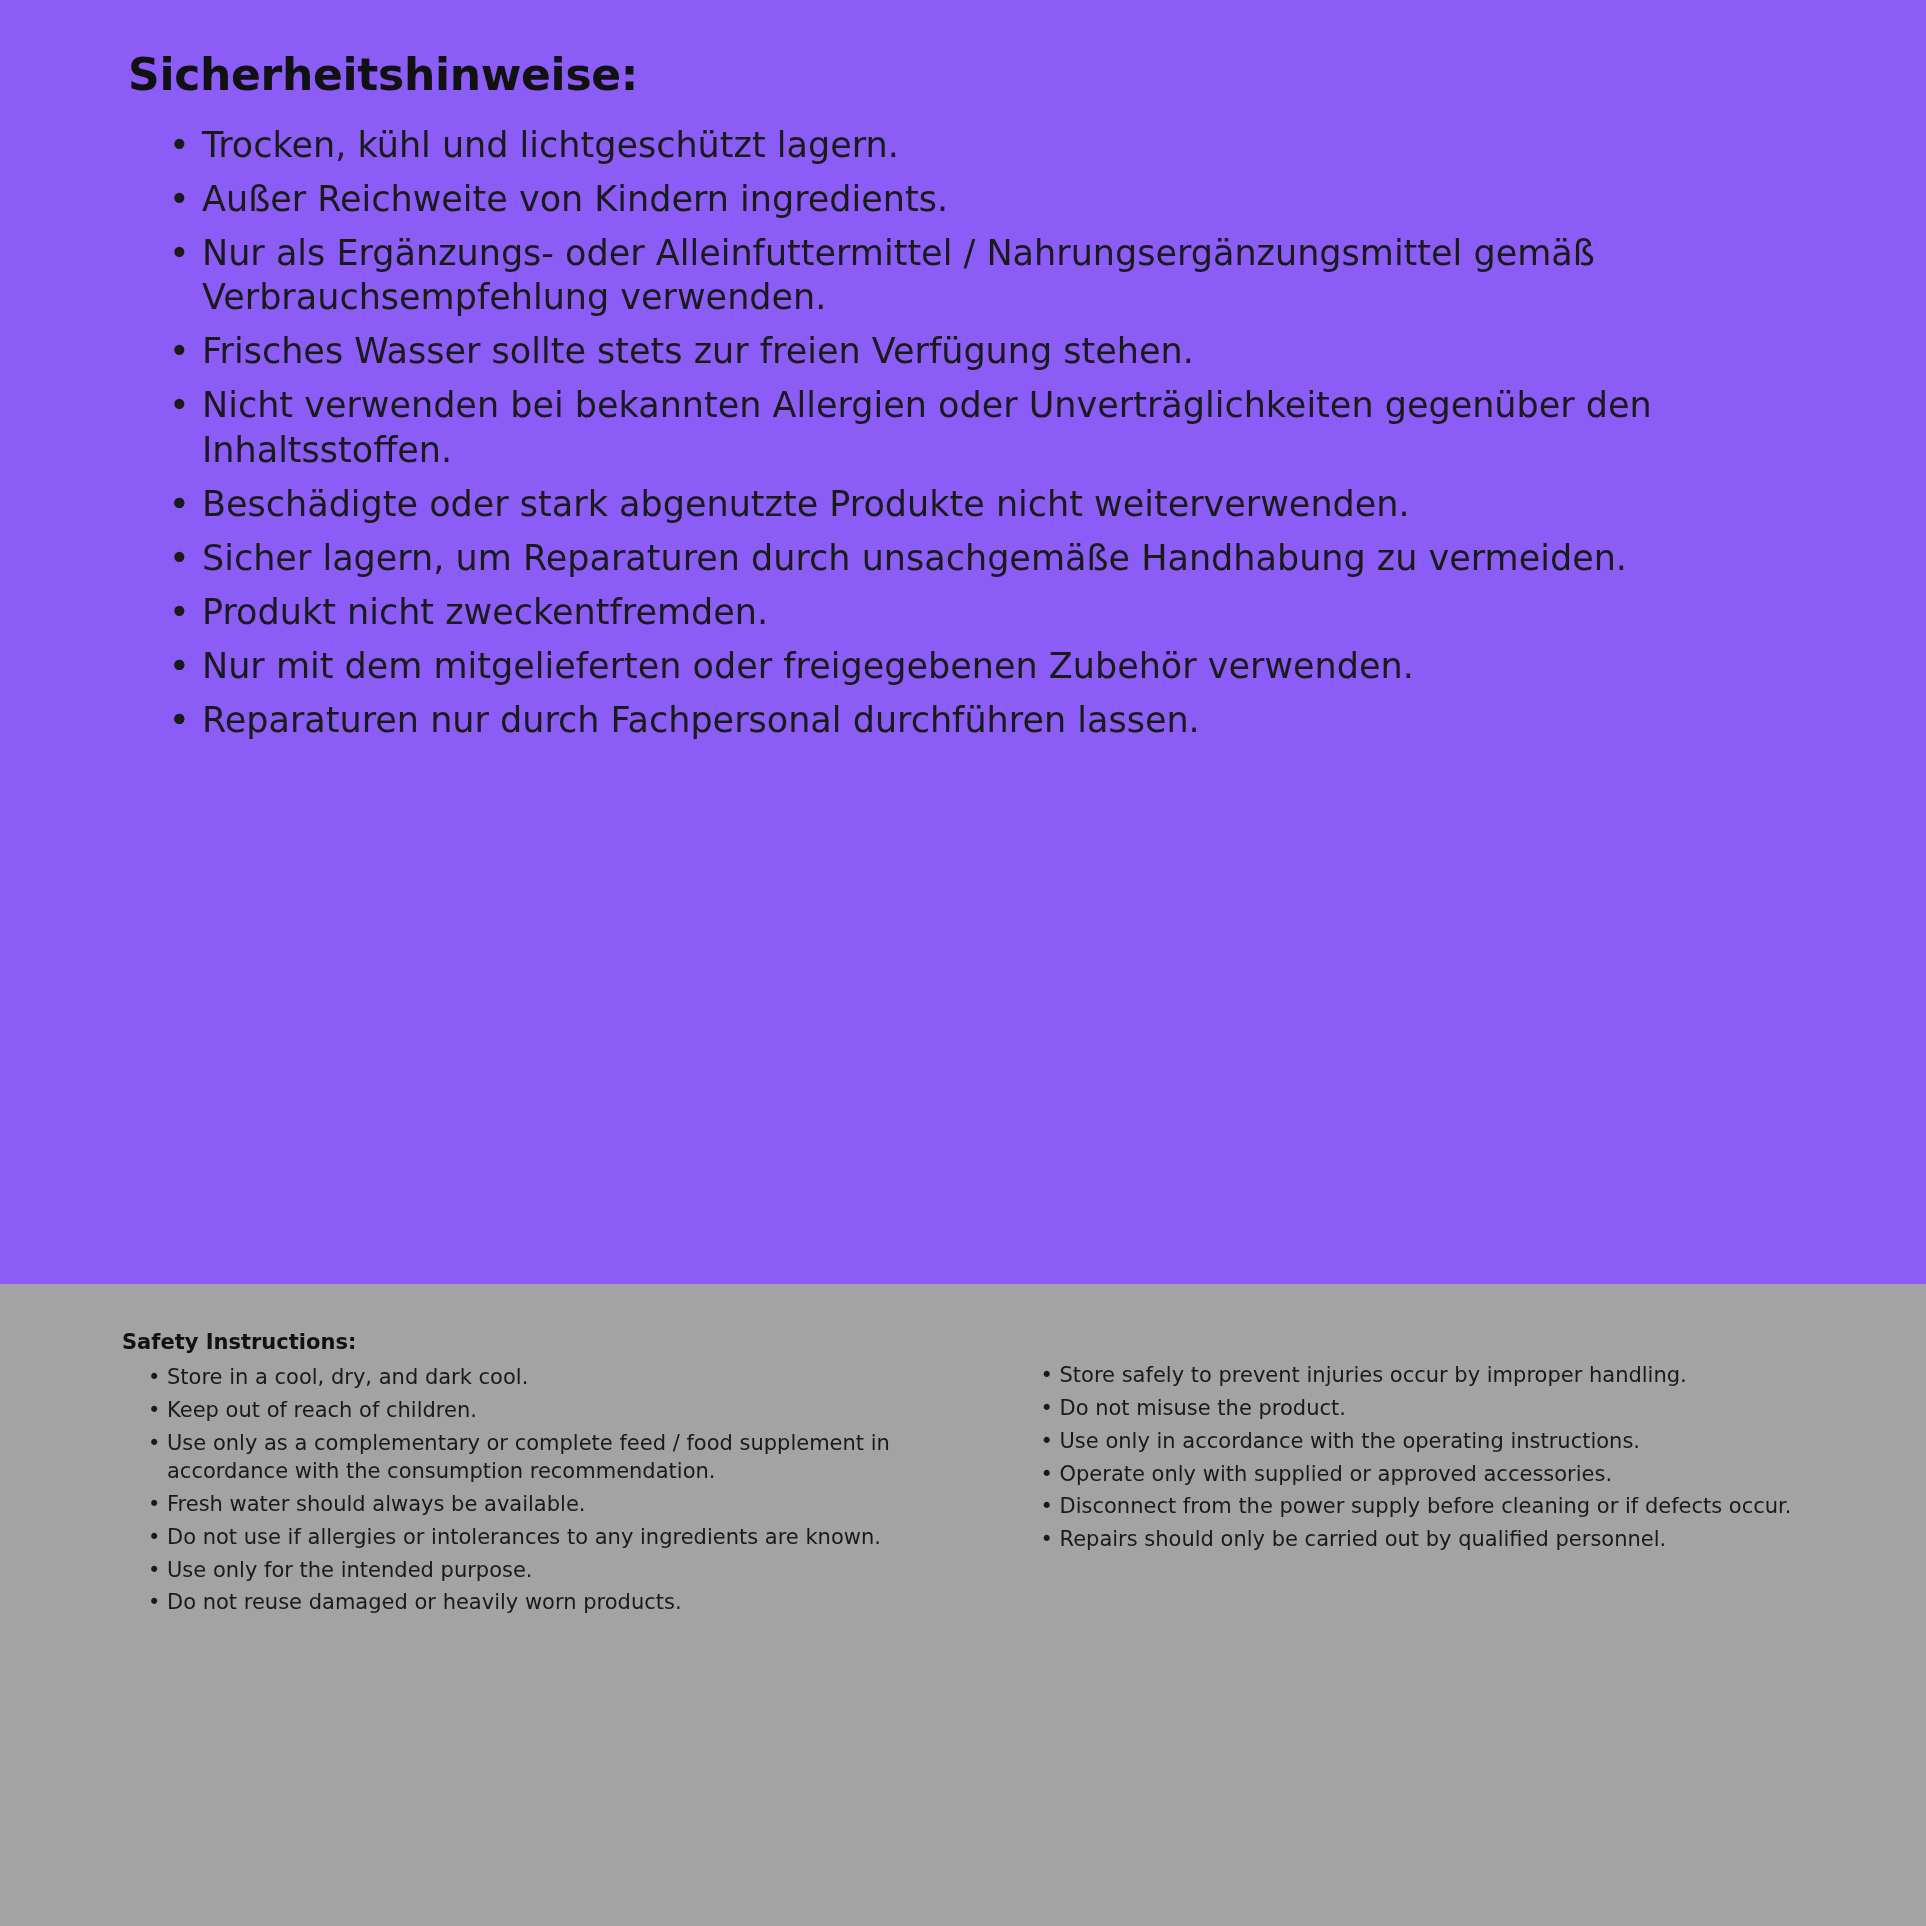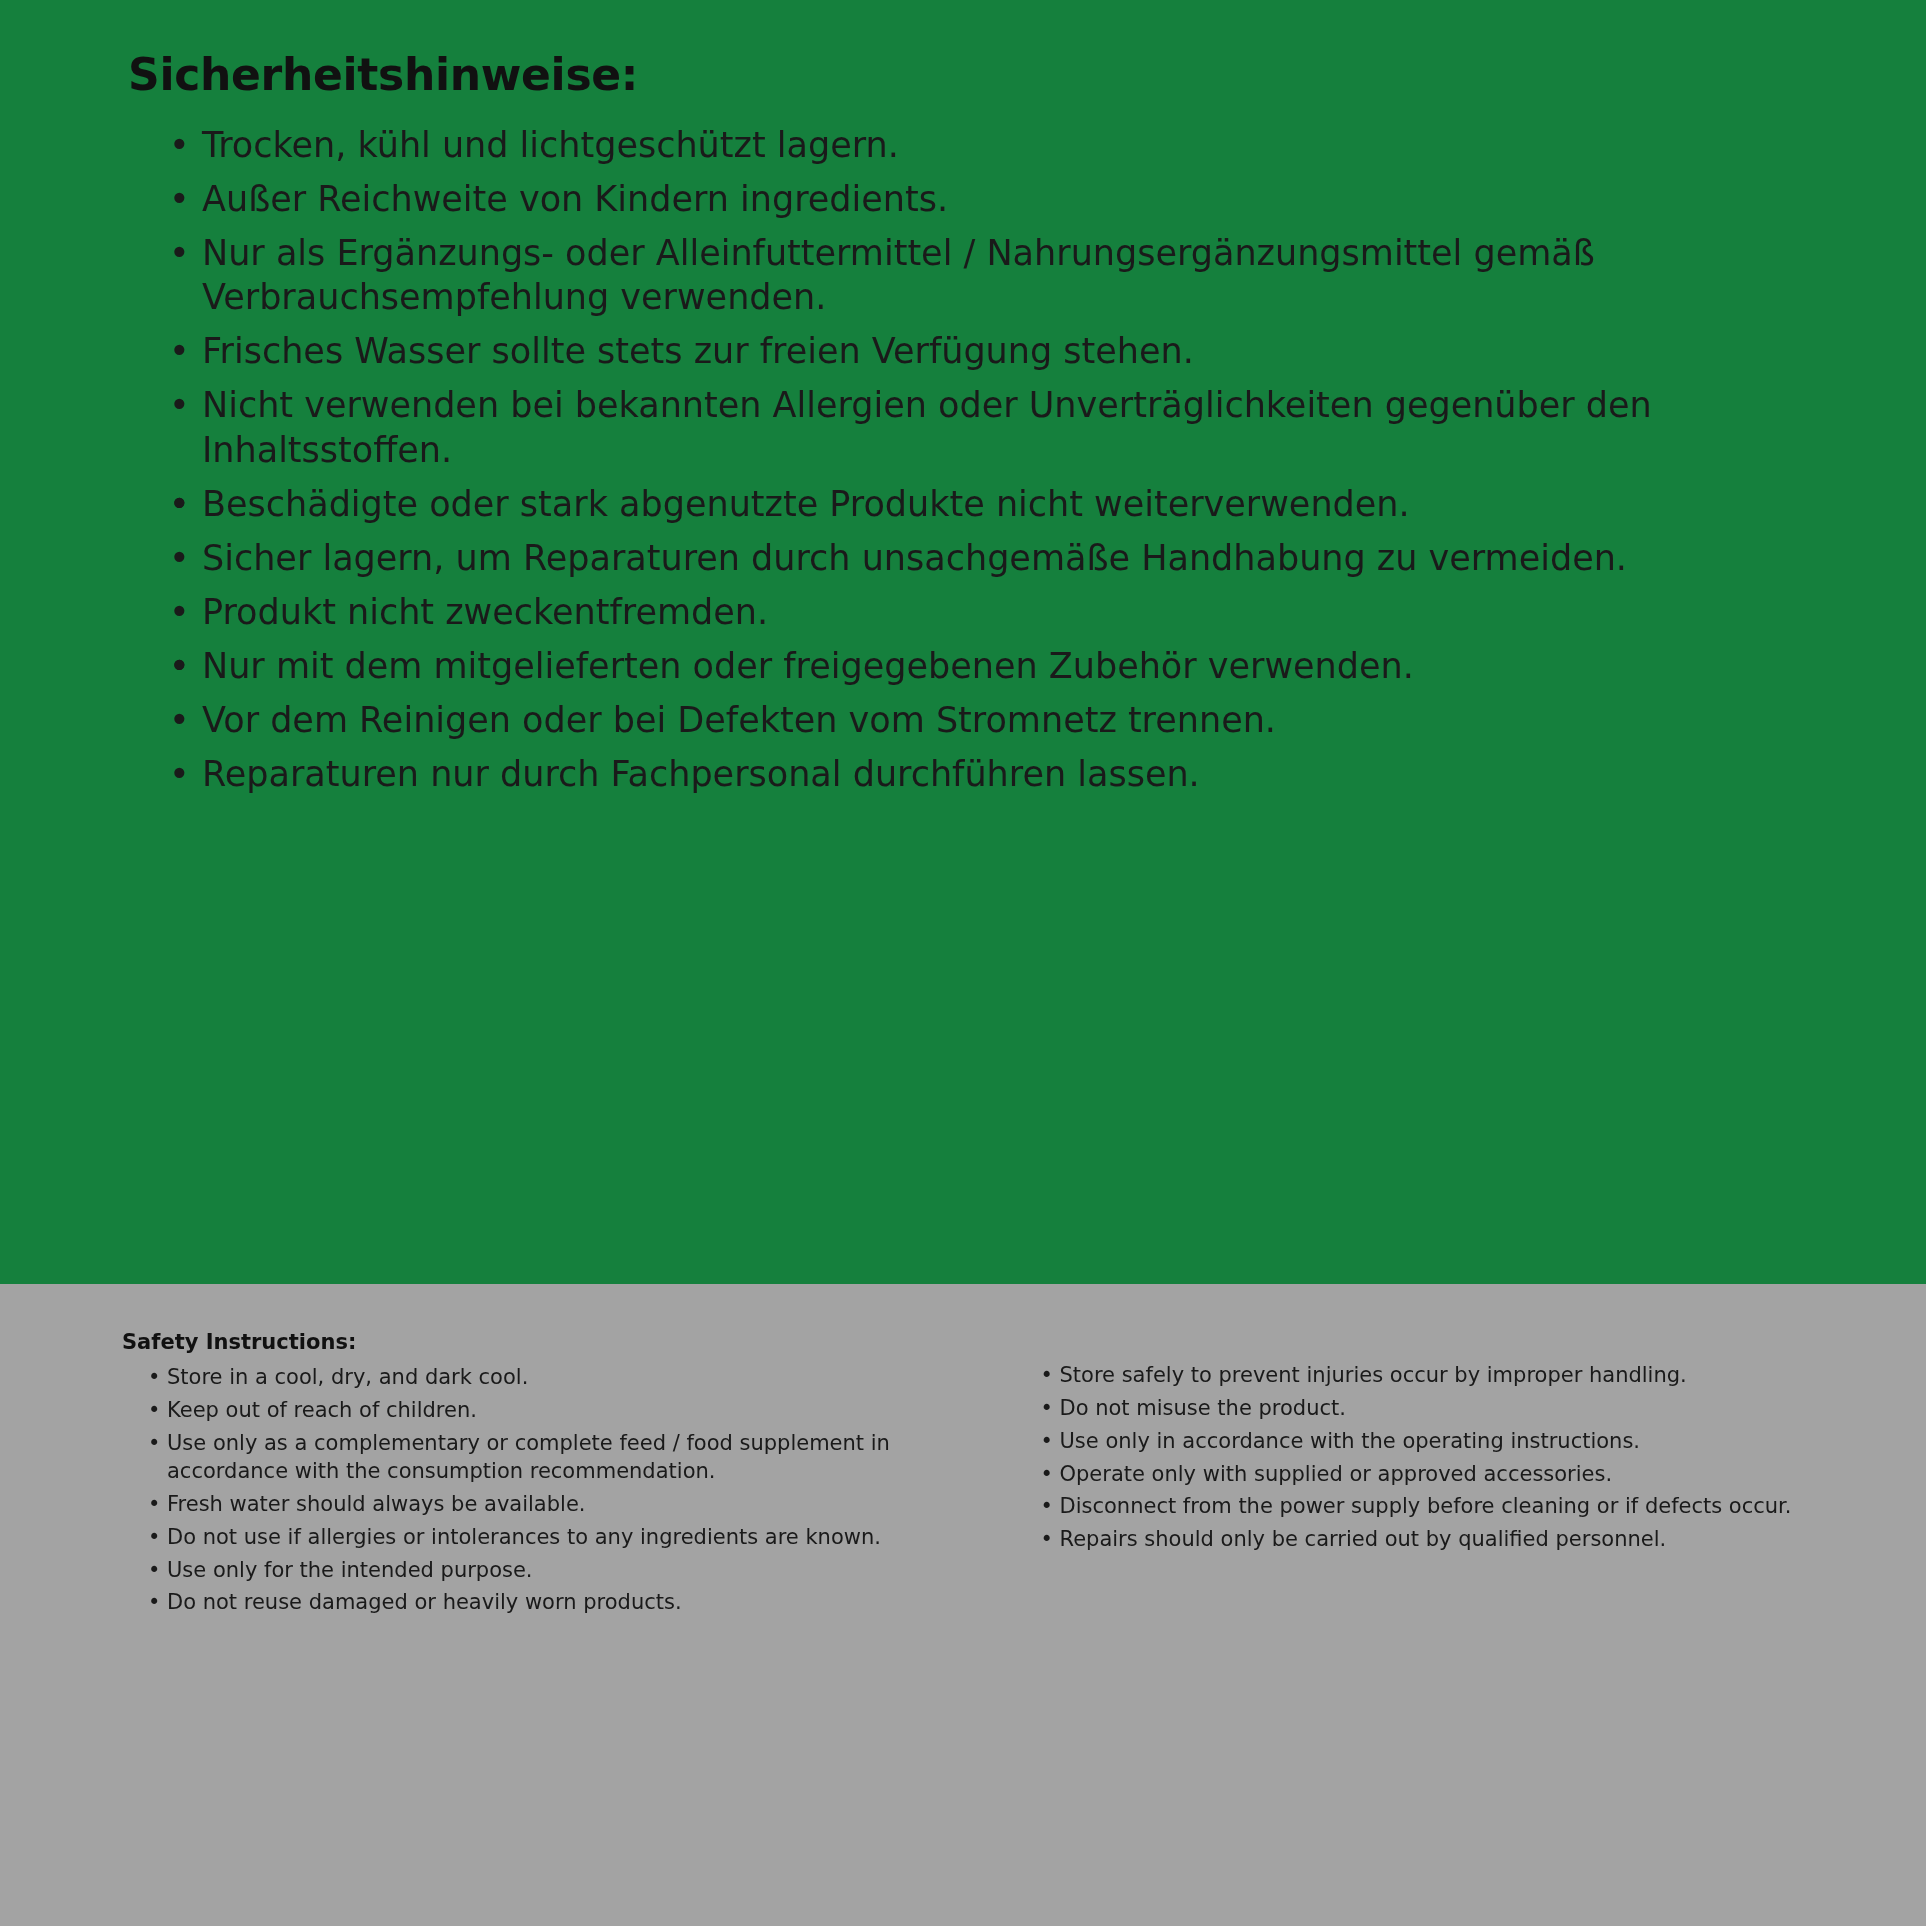--- a/index.html
+++ b/index.html
@@ -16,21 +16,21 @@
     position: relative;
   }
 
   
   .de-section {
     position: absolute;
     left: 0;
     top: 0;
     width: 1926px;
     height: 1284px;
-    background: #15803d;
+    background: #8b5cf6;
     box-sizing: border-box;
     padding: 50px 96px 0 128px;
   }
 
   .de-heading {
     font-size: 44px;
     font-weight: bold;
     letter-spacing: -0.3px;
     line-height: 1.15;
     margin: 0 0 22px 0;
@@ -127,21 +127,21 @@
     <li><span class="bullet">•</span><span>Außer Reichweite von Kindern ingredients.</span></li>
     <li><span class="bullet">•</span><span>Nur als Ergänzungs- oder Alleinfuttermittel / Nahrungsergänzungsmittel gemäß Verbrauchsempfehlung verwenden.</span></li>
     <li><span class="bullet">•</span><span>Frisches Wasser sollte stets zur freien Verfügung stehen.</span></li>
     <li><span class="bullet">•</span><span>Nicht verwenden bei bekannten Allergien oder Unverträglichkeiten gegenüber den Inhaltsstoffen.</span></li>
     <li><span class="bullet">•</span></li>
     <li><span class="bullet">•</span><span>Beschädigte oder stark abgenutzte Produkte nicht weiterverwenden.</span></li>
     <li><span class="bullet">•</span><span>Sicher lagern, um Reparaturen durch unsachgemäße Handhabung zu vermeiden.</span></li>
     <li><span class="bullet">•</span><span>Produkt nicht zweckentfremden.</span></li>
     <li><span class="bullet">•</span></li>
     <li><span class="bullet">•</span><span>Nur mit dem mitgelieferten oder freigegebenen Zubehör verwenden.</span></li>
-    <li><span class="bullet">•</span><span>Vor dem Reinigen oder bei Defekten vom Stromnetz trennen.</span></li>
+    <li><span class="bullet">•</span></li>
     <li><span class="bullet">•</span><span>Reparaturen nur durch Fachpersonal durchführen lassen.</span></li>
   </ul>
 </div>
 
 <div class="en-section">
   <div class="en-columns">
 
     <div class="en-col en-col-left">
       <div class="en-heading">Safety Instructions:</div>
       <ul class="en-list">

